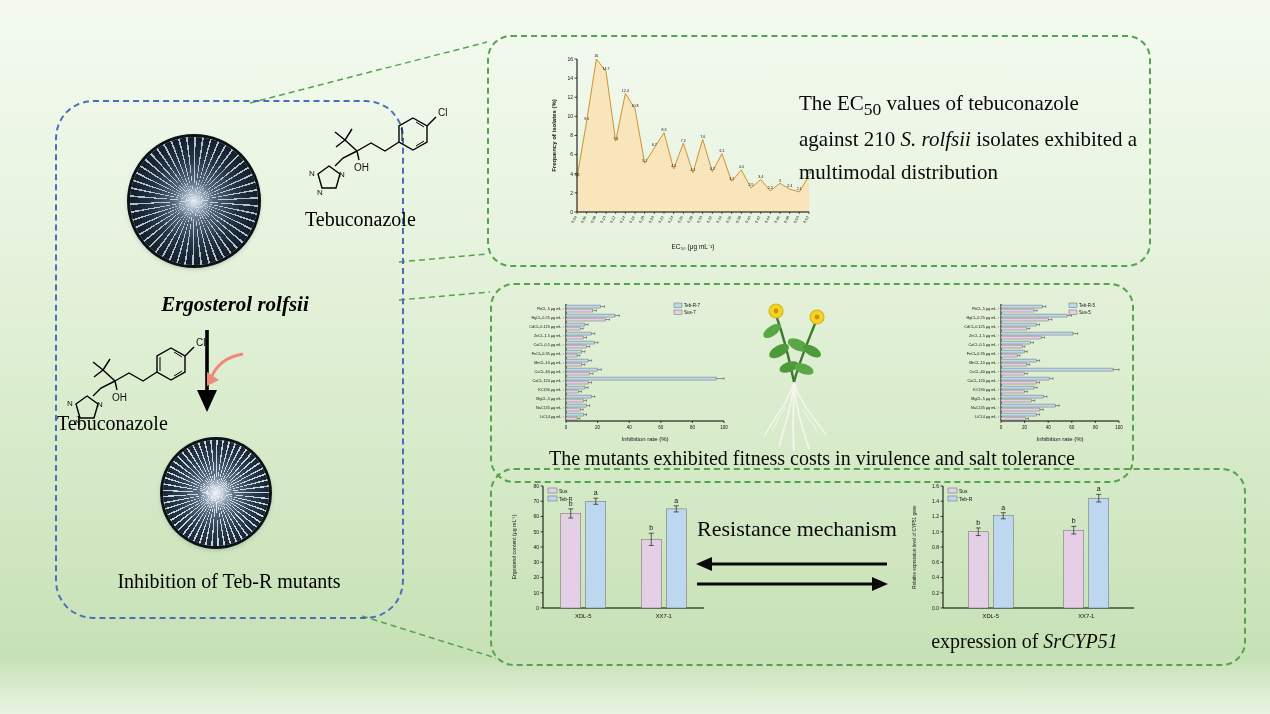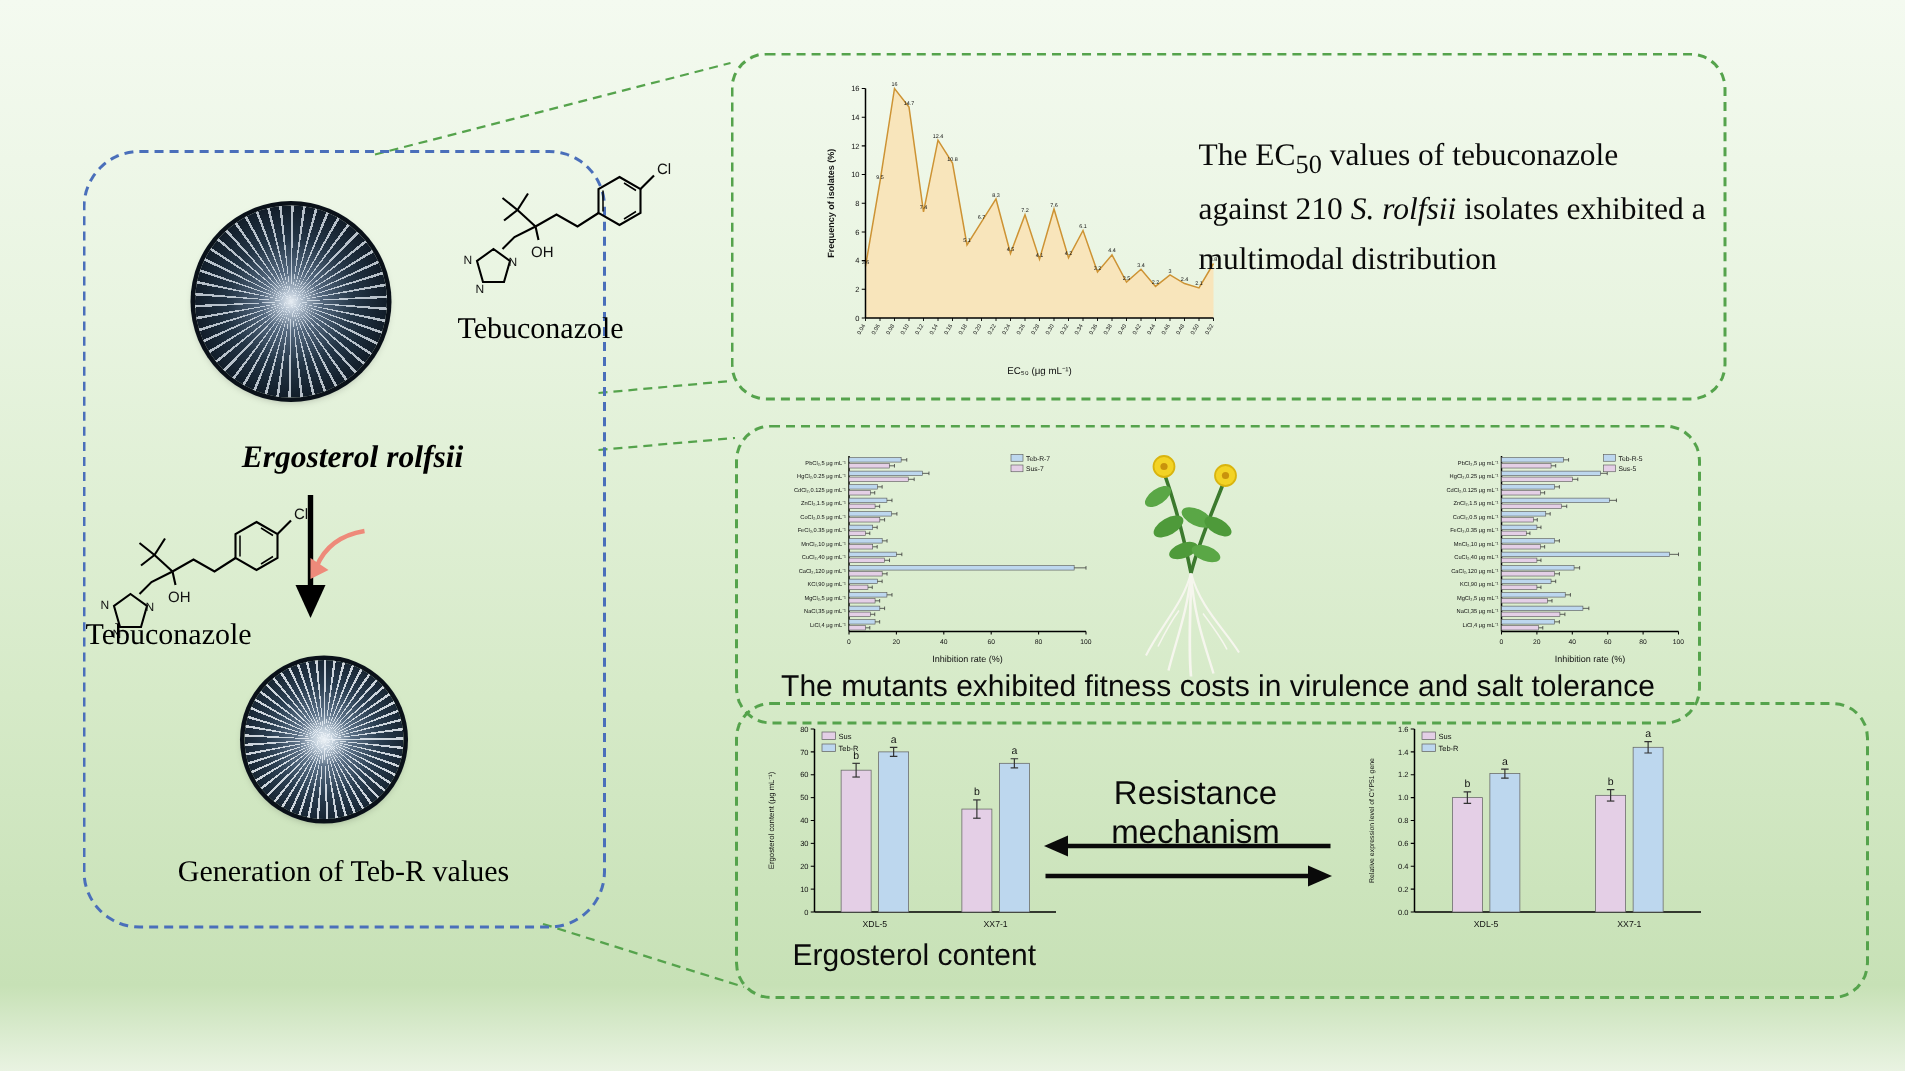--- a/index.html
+++ b/index.html
@@ -13,21 +13,21 @@
   .colony{border-radius:50%;
     background:
       repeating-conic-gradient(rgba(228,236,244,0.78) 0deg 1.6deg, rgba(228,236,244,0) 1.6deg 7.2deg),
       radial-gradient(circle at 50% 50%, #e8eef4 0%, #b9c6d4 7%, #55697f 22%, #243647 46%, #0e1823 76%, #070d14 100%);
     box-shadow:0 0 0 3px #0a1119, 0 2px 6px rgba(0,0,0,0.35);}
   .colony.light{
     background:
       repeating-conic-gradient(rgba(235,241,247,0.85) 0deg 1.8deg, rgba(235,241,247,0) 1.8deg 6.8deg),
       radial-gradient(circle at 50% 50%, #eef3f7 0%, #c3d0dc 9%, #5d7288 24%, #2b3f52 48%, #121e2a 78%, #0a1018 100%);}
   .chem-label{font-family:"Liberation Serif","DejaVu Serif",serif;font-weight:400;font-size:20px;color:#000;}
-  .caption{font-family:Liberation Sans, sans-serif;font-size:20px;color:#0a0a0a;text-align:center;}
+  .caption{font-family:Liberation Serif, serif;font-size:20px;color:#0a0a0a;text-align:center;}
   .bigtext{font-family:"Liberation Serif","DejaVu Serif",serif;font-size:21px;line-height:1.55;color:#0a0a0a;}
   svg{font-family:"Liberation Sans", sans-serif;display:block;}
   svg text{fill:#111;}
 </style>
 </head>
 <body>
 
 <div class="canvas">
 
   <svg class="abs" style="left:0;top:0;" width="1270" height="714" viewBox="0 0 1270 714">
@@ -91,21 +91,21 @@
       <line x1="22" y1="2" x2="22" y2="66" stroke="#000" stroke-width="3.6"></line>
       <polygon points="22,84 12,62 32,62" fill="#000"></polygon>
     </svg>
     <svg class="abs" style="left:142px;top:248px;" width="52" height="42" viewBox="0 0 52 42">
       <path d="M44,4 Q20,8 12,28" fill="none" stroke="#ee8a7a" stroke-width="3"></path>
       <polygon points="8,36 8,22 20,30" fill="#ee8a7a"></polygon>
     </svg>
 
     <div class="abs colony light" style="left:106px;top:338px;width:106px;height:106px;"></div>
 
-    <div class="abs chem-label" style="left:16px;top:468px;width:312px;text-align:center;">Generation of Teb-R values</div>
+    <div class="abs chem-label" style="left:16px;top:468px;width:312px;text-align:center;">Inhibition of Teb-R mutants</div>
   </div>
 
   <div class="abs dashed-green" style="left:487px;top:35px;width:660px;height:228px;">
     <svg class="abs" style="left:58px;top:10px;" width="270" height="205" viewBox="0 0 270 205">
         <polygon points="30,165 30,130.575 39.666666666666664,74.15625 49.33333333333333,12 59,24.431250000000006 68.66666666666666,94.2375 78.33333333333334,46.425 88,61.724999999999994 97.66666666666667,116.23125 107.33333333333333,100.93125 117,85.63125 126.66666666666667,121.96875 136.33333333333331,96.15 146,125.79375 155.66666666666669,92.325 165.33333333333334,124.8375 175,106.66875 184.66666666666666,134.4 194.33333333333334,122.925 204,141.09375 213.66666666666666,132.4875 223.33333333333334,143.9625 233,136.3125 242.66666666666666,142.04999999999998 252.33333333333334,144.91875000000002 262,128.6625 262,165" fill="#f8e5bb"></polygon>
         <polyline points="30,130.575 39.666666666666664,74.15625 49.33333333333333,12 59,24.431250000000006 68.66666666666666,94.2375 78.33333333333334,46.425 88,61.724999999999994 97.66666666666667,116.23125 107.33333333333333,100.93125 117,85.63125 126.66666666666667,121.96875 136.33333333333331,96.15 146,125.79375 155.66666666666669,92.325 165.33333333333334,124.8375 175,106.66875 184.66666666666666,134.4 194.33333333333334,122.925 204,141.09375 213.66666666666666,132.4875 223.33333333333334,143.9625 233,136.3125 242.66666666666666,142.04999999999998 252.33333333333334,144.91875000000002 262,128.6625" fill="none" stroke="#cd9334" stroke-width="1"></polyline>
         <line x1="30" y1="12" x2="30" y2="165" stroke="#000" stroke-width="1"></line>
         <line x1="30" y1="165" x2="262" y2="165" stroke="#000" stroke-width="1"></line>
         <line x1="27.5" y1="165" x2="30" y2="165" stroke="#000" stroke-width="0.7"></line>
         <text x="26" y="166.8" text-anchor="end" font-size="5">0</text>
@@ -503,21 +503,20 @@
         <line x1="166.75" y1="29.824999999999996" x2="171.75" y2="29.824999999999996" stroke="#333" stroke-width="0.8"></line>
         <line x1="166.75" y1="35.925000000000004" x2="171.75" y2="35.925000000000004" stroke="#333" stroke-width="0.8"></line>
         <text x="169.25" y="26.824999999999996" font-size="7" text-anchor="middle">a</text>
         <text x="156.75" y="142" font-size="5.8" text-anchor="middle">XX7-1</text>
         <rect x="41" y="12" width="9" height="5" fill="#e4cfe6" stroke="#666" stroke-width="0.5"></rect>
         <text x="52" y="16.5" font-size="5">Sus</text>
         <rect x="41" y="20" width="9" height="5" fill="#bdd7ee" stroke="#666" stroke-width="0.5"></rect>
         <text x="52" y="24.5" font-size="5">Teb-R</text>
         <text x="9" y="71" font-size="5.2" text-anchor="middle" transform="rotate(-90 9 71)">Ergosterol content (μg mL⁻¹)</text>
       </svg>
-    <div class="abs caption" style="left:15px;top:156px;width:205px;">Ergosterol content</div>
 
     <div class="abs caption" style="left:195px;top:46px;width:220px;font-size:22px;">Resistance mechanism</div>
     <svg class="abs" style="left:200px;top:82px;" width="200" height="44" viewBox="0 0 200 44">
       <line x1="195" y1="12" x2="18" y2="12" stroke="#0a0a0a" stroke-width="3"></line>
       <polygon points="4,12 20,5 20,19" fill="#0a0a0a"></polygon>
       <line x1="5" y1="32" x2="182" y2="32" stroke="#0a0a0a" stroke-width="3"></line>
       <polygon points="196,32 180,25 180,39" fill="#0a0a0a"></polygon>
     </svg>
 
     <svg class="abs" style="left:415px;top:6px;" width="235" height="152" viewBox="0 0 235 152">
@@ -562,15 +561,18 @@
         <line x1="189.25" y1="18.38750000000001" x2="194.25" y2="18.38750000000001" stroke="#333" stroke-width="0.8"></line>
         <line x1="189.25" y1="26.01250000000001" x2="194.25" y2="26.01250000000001" stroke="#333" stroke-width="0.8"></line>
         <text x="191.75" y="15.38750000000001" font-size="7" text-anchor="middle">a</text>
         <text x="179.25" y="142" font-size="5.8" text-anchor="middle">XX7-1</text>
         <rect x="41" y="12" width="9" height="5" fill="#e4cfe6" stroke="#666" stroke-width="0.5"></rect>
         <text x="52" y="16.5" font-size="5">Sus</text>
         <rect x="41" y="20" width="9" height="5" fill="#bdd7ee" stroke="#666" stroke-width="0.5"></rect>
         <text x="52" y="24.5" font-size="5">Teb-R</text>
         <text x="9" y="71" font-size="4.6" text-anchor="middle" transform="rotate(-90 9 71)">Relative expression level of CYP51 gene</text>
       </svg>
+    <div class="abs caption" style="left:410px;top:160px;width:245px;">
+      <span>expression of </span><i>SrCYP51</i>
+    </div>
   </div>
 
 </div>
 
 </body></html>

